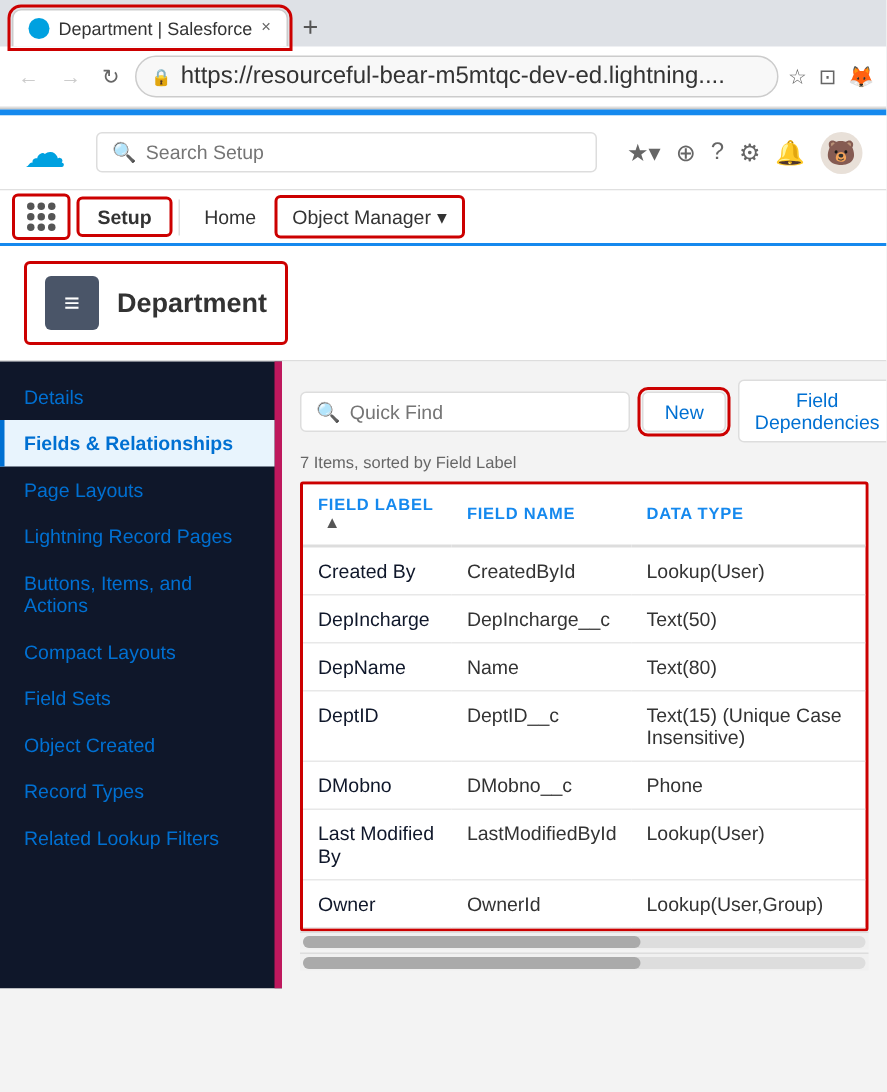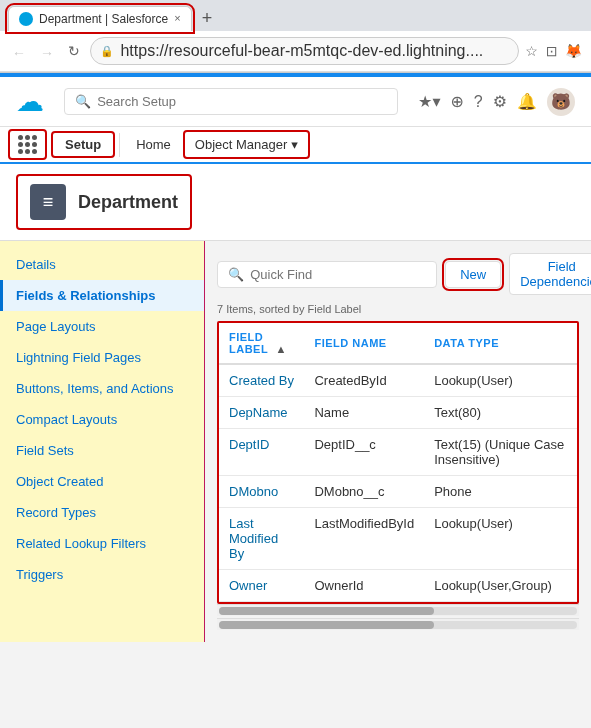--- a/index.html
+++ b/index.html
@@ -54,42 +54,42 @@
     .page-header-inner { border: 2px solid #c00; border-radius: 4px; display: inline-flex; align-items: center; gap: 12px; padding: 8px 12px; }
     .page-header-icon { width: 36px; height: 36px; background: #4a5568; border-radius: 4px; display: flex; align-items: center; justify-content: center; color: white; font-size: 18px; }
     .breadcrumb { font-size: 11px; color: #0070d2; text-transform: uppercase; }
     .breadcrumb span { color: #0070d2; }
     .page-title { font-size: 18px; font-weight: 600; color: #333; }
 
     
     .content { display: flex; background: #f3f3f3; min-height: 400px; }
 
     
-    .sidebar { width: 205px; background: #fef9c3; border-right: 1px solid #be185d; padding-top: 8px; flex-shrink: 0; }
+    .sidebar { width: 188px; background: #0f172a; border-right: 5px solid #be185d; padding-top: 8px; flex-shrink: 0; }
     .sidebar-item { padding: 8px 16px; font-size: 13px; color: #0070d2; cursor: pointer; }
     .sidebar-item.active { background: #e8f4fd; border-left: 3px solid #0070d2; font-weight: 600; color: #0070d2; padding-left: 13px; }
 
     
     .main { flex: 1; padding: 12px; overflow: hidden; }
     .toolbar { display: flex; align-items: center; gap: 8px; margin-bottom: 8px; }
     .quick-find { border: 1px solid #ddd; border-radius: 4px; padding: 5px 10px; display: flex; align-items: center; gap: 6px; background: white; flex: 1; }
     .quick-find input { border: none; outline: none; font-size: 13px; flex: 1; background: transparent; }
     .btn-new { background: white; border: 1px solid #ddd; border-radius: 4px; padding: 5px 14px; color: #0070d2; font-size: 13px; cursor: pointer; outline: 2px solid #c00; outline-offset: 1px; }
     .btn-field-dep { background: white; border: 1px solid #ddd; border-radius: 4px; padding: 5px 10px; color: #0070d2; font-size: 13px; cursor: pointer; }
 
     .sort-info { font-size: 11px; color: #666; margin-bottom: 6px; }
 
     
     .table-wrapper { border: 2px solid #c00; border-radius: 2px; overflow: hidden; background: white; }
     table { width: 100%; border-collapse: collapse; }
     thead th { background: white; border-bottom: 2px solid #ddd; padding: 8px 10px; text-align: left; font-size: 11px; font-weight: 700; color: #1589ee; letter-spacing: 0.5px; text-transform: uppercase; cursor: pointer; }
     thead th .sort-arrow { margin-left: 4px; color: #555; }
     tbody tr { border-bottom: 1px solid #e8e8e8; }
     tbody td { padding: 8px 10px; font-size: 13px; color: #333; vertical-align: top; }
-    tbody td.link-cell { color: #0369a1; cursor: pointer; }
+    tbody td.link-cell { color: #0f172a; cursor: pointer; }
 
     
     .scrollbar-area { background: #f0f0f0; height: 12px; border-top: 1px solid #ddd; display: flex; align-items: center; padding: 0 2px; }
     .scrollbar-track { flex: 1; height: 8px; background: #ddd; border-radius: 4px; position: relative; }
     .scrollbar-thumb { width: 60%; height: 8px; background: #aaa; border-radius: 4px; }
 
     .blue-bar { background: #1589ee; height: 4px; }
   </style>
 </head>
 <body>
@@ -172,28 +172,27 @@
     </div>
   </div>
 </div>
 
 <div class="content">
 
   <div class="sidebar">
     <div class="sidebar-item">Details</div>
     <div class="sidebar-item active">Fields &amp; Relationships</div>
     <div class="sidebar-item">Page Layouts</div>
-    <div class="sidebar-item">Lightning Field Pages</div>
+    <div class="sidebar-item">Lightning Record Pages</div>
     <div class="sidebar-item">Buttons, Items, and Actions</div>
     <div class="sidebar-item">Compact Layouts</div>
     <div class="sidebar-item">Field Sets</div>
     <div class="sidebar-item">Object Created</div>
     <div class="sidebar-item">Record Types</div>
     <div class="sidebar-item">Related Lookup Filters</div>
-    <div class="sidebar-item">Triggers</div>
   </div>
 
   <div class="main">
     <div class="toolbar">
       <div class="quick-find">
         <span>🔍</span>
         <input type="text" placeholder="Quick Find" style="">
       </div>
       <button class="btn-new">New</button>
       <button class="btn-field-dep">Field Dependencies</button>
@@ -217,20 +216,25 @@
             </th>
           </tr>
         </thead>
         <tbody id="table-body">
         <tr>
       <td class="link-cell">Created By</td>
       <td>CreatedById</td>
       <td>Lookup(User)</td>
     </tr>
             <tr>
+      <td class="link-cell">DepIncharge</td>
+      <td>DepIncharge__c</td>
+      <td>Text(50)</td>
+    </tr>
+            <tr>
       <td class="link-cell">DepName</td>
       <td>Name</td>
       <td>Text(80)</td>
     </tr>
             <tr>
       <td class="link-cell">DeptID</td>
       <td>DeptID__c</td>
       <td>Text(15) (Unique Case Insensitive)</td>
     </tr>
             <tr>

